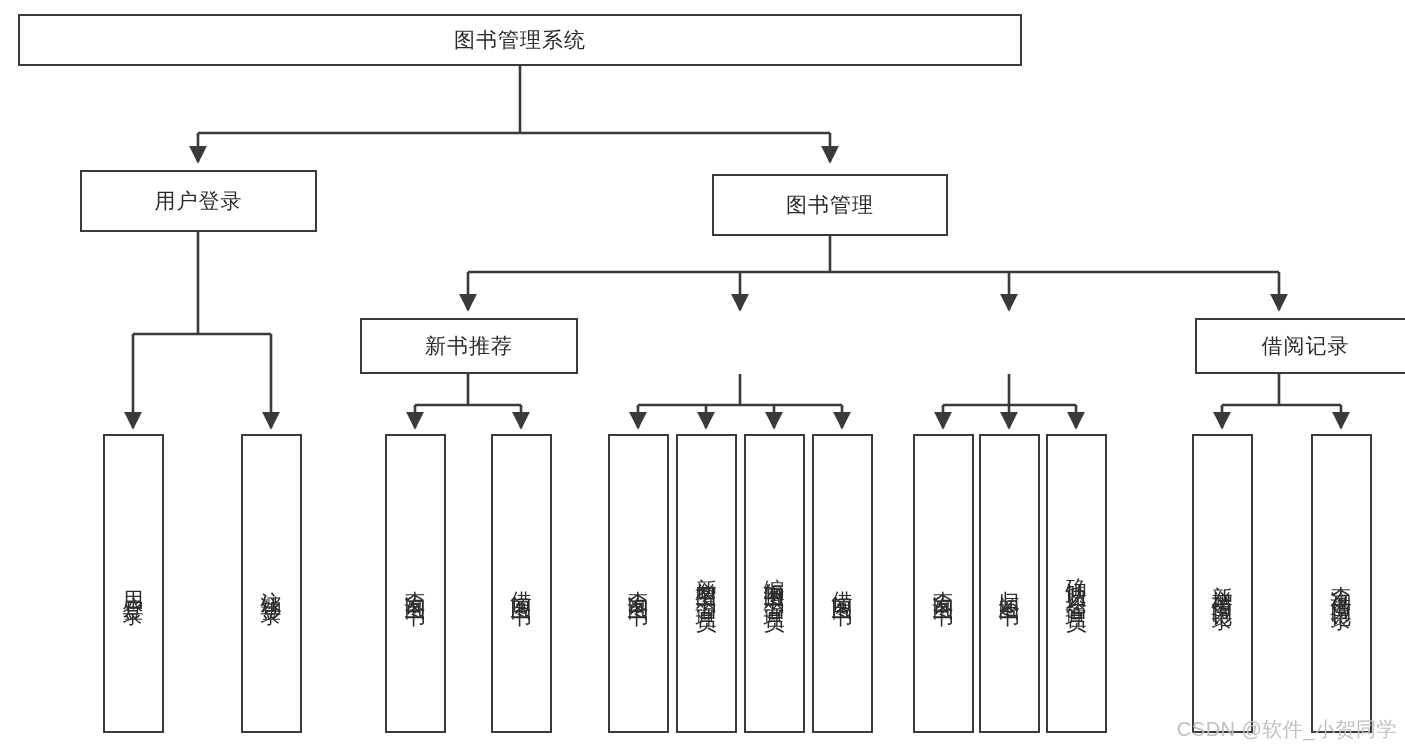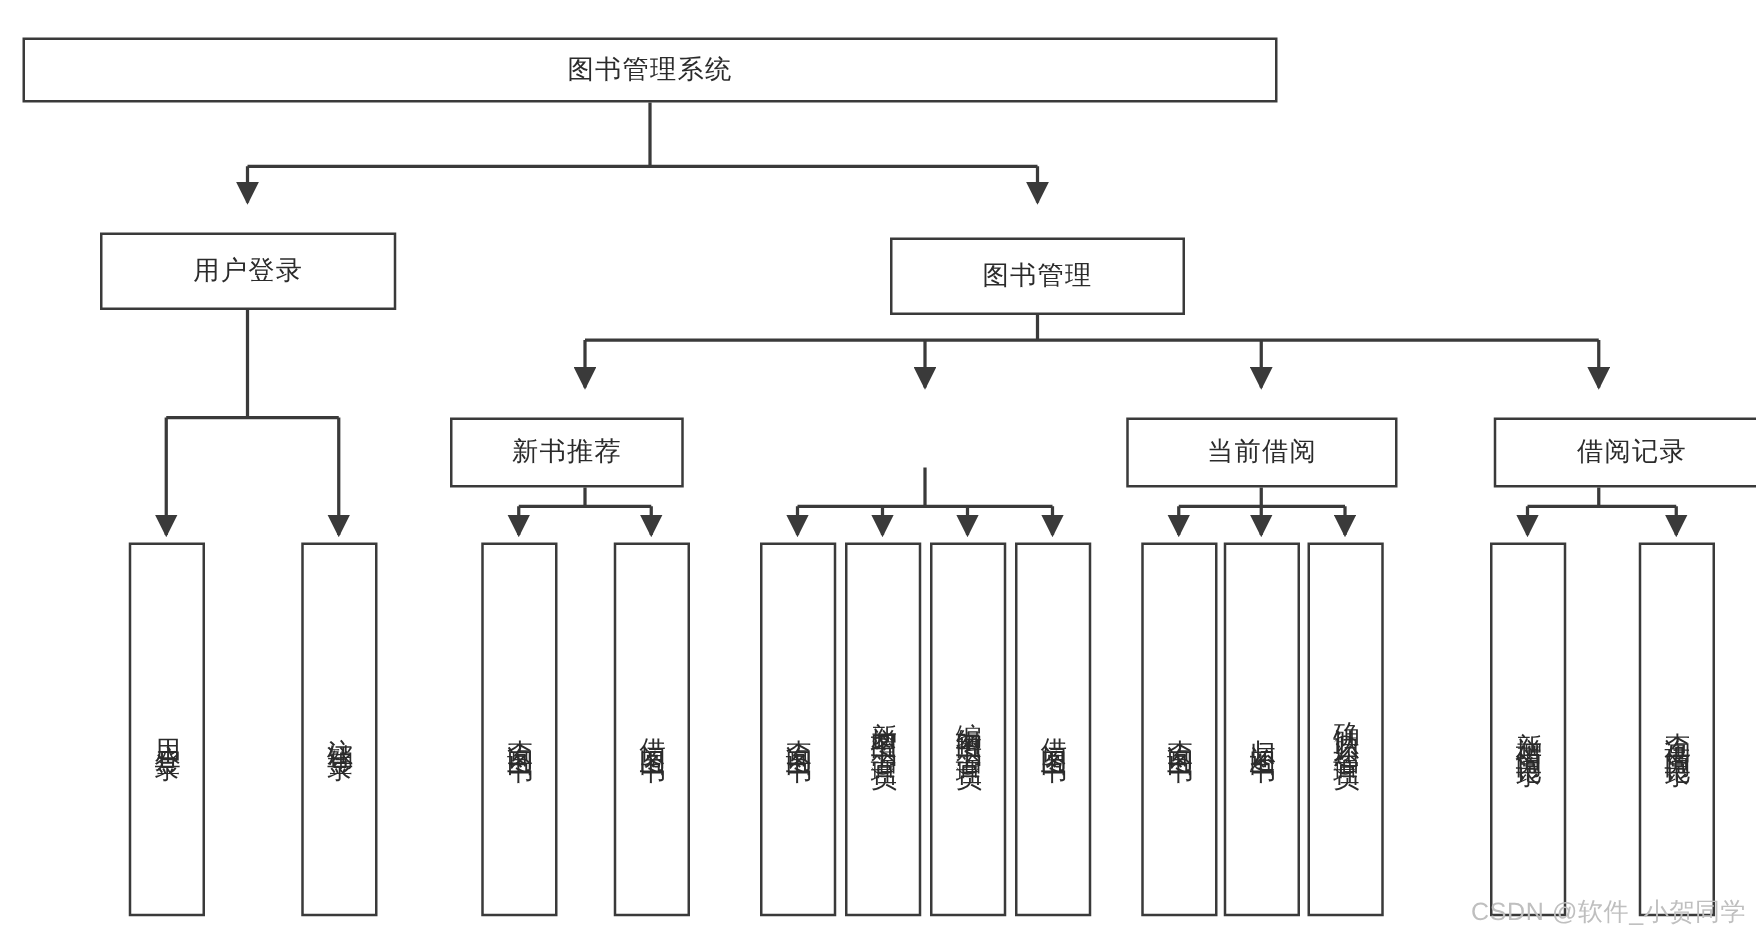--- a/index.html
+++ b/index.html
@@ -33,21 +33,20 @@
     border: 2.5px solid #3a3a3a;
     display: flex;
     align-items: center;
     justify-content: center;
     color: #2b2b2b;
   }
   .node.h {
     font-size: 21px;
     letter-spacing: 1px;
     line-height: 1.2;
-    margin-top: 16px;
   }
   .node.v {
     
     writing-mode: vertical-rl;
     text-orientation: upright;
     font-size: 21px;
     letter-spacing: 5px;
     line-height: 1.1;
     padding-top: 6px;
     padding-bottom: 6px;
@@ -130,25 +129,22 @@
     <span>图书管理系统</span>
   </div>
 
   <div class="node h" style="left:80px; top:170px; width:237px; height:62px;">
     <span>用户登录</span>
   </div>
   <div class="node h" style="left:712px; top:174px; width:236px; height:62px;">
     <span>图书管理</span>
   </div>
 
-  <div class="node h" style="left:360px; top:318px; width:187px; height:56px;">
+  <div class="node h" style="left:360px; top:318px; width:218px; height:56px;">
     <span>新书推荐</span>
-  </div>
-  <div class="node h" style="left:901px; top:318px; width:217px; height:56px;">
-    <span>当前借阅</span>
   </div>
   <div class="node h" style="left:1195px; top:318px; width:221px; height:56px;">
     <span>借阅记录</span>
   </div>
 
   <div class="node v" style="left:103px; top:434px; width:61px; height:299px;">
     <span class="vlabel">用户登录</span>
   </div>
   <div class="node v" style="left:241px; top:434px; width:61px; height:299px;">
     <span class="vlabel">注销登录</span>

